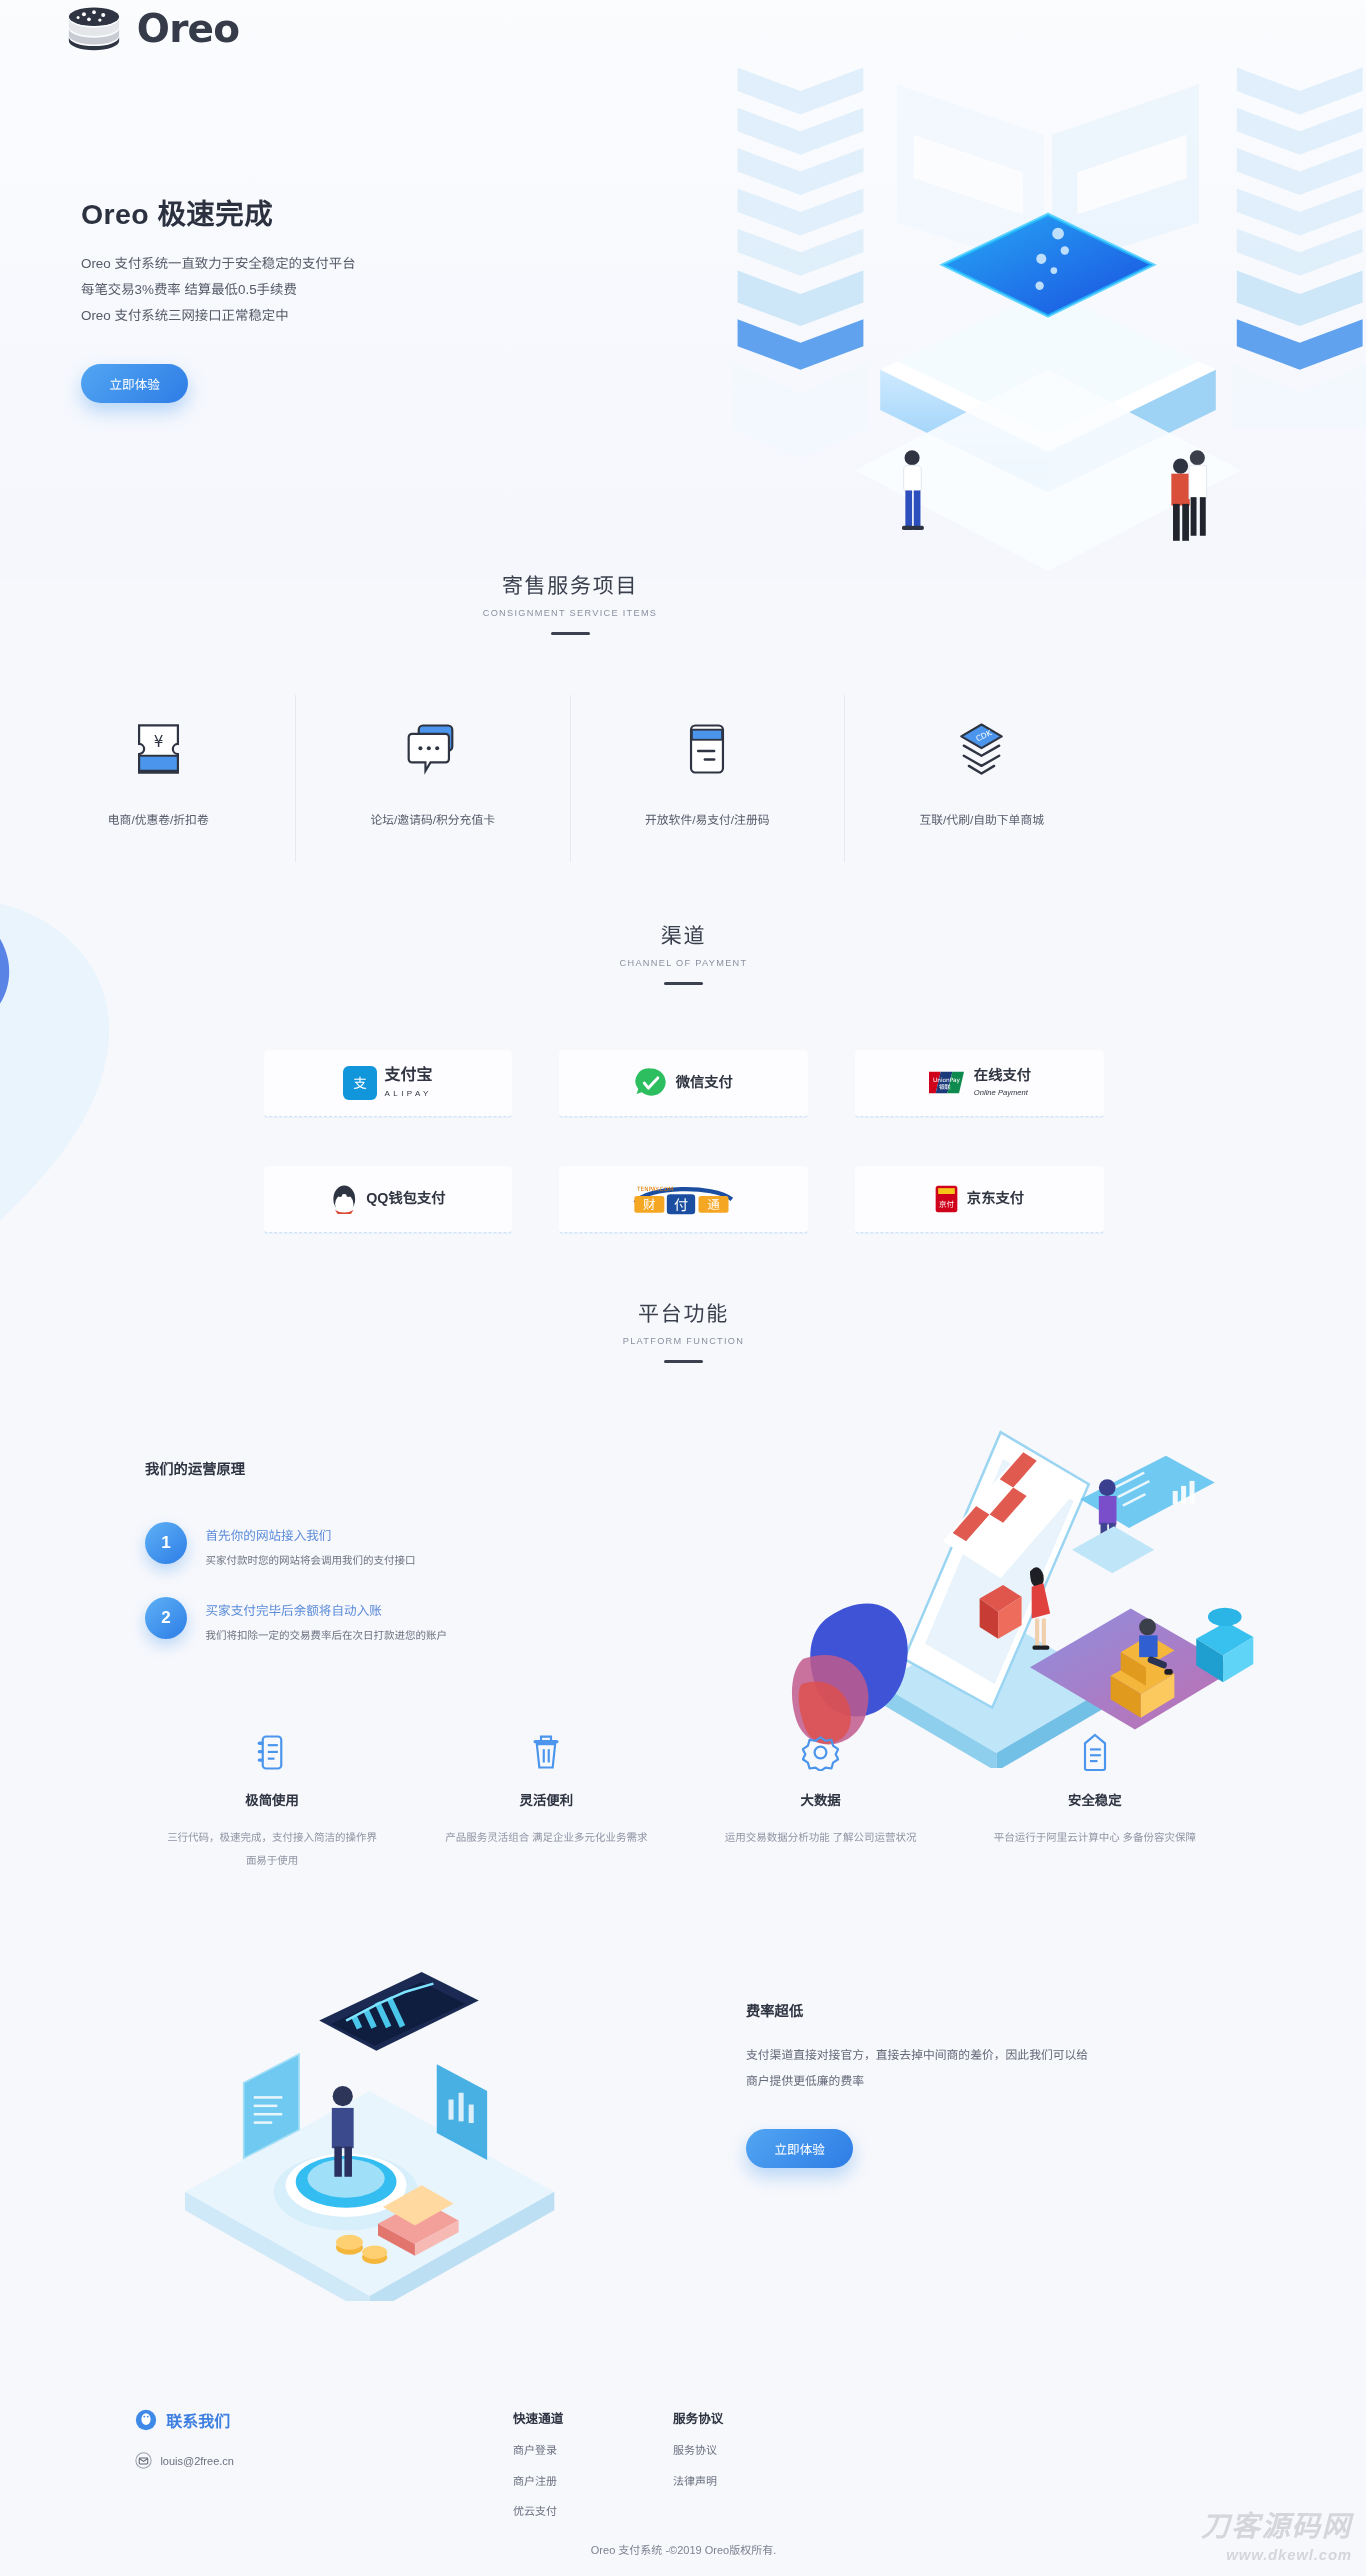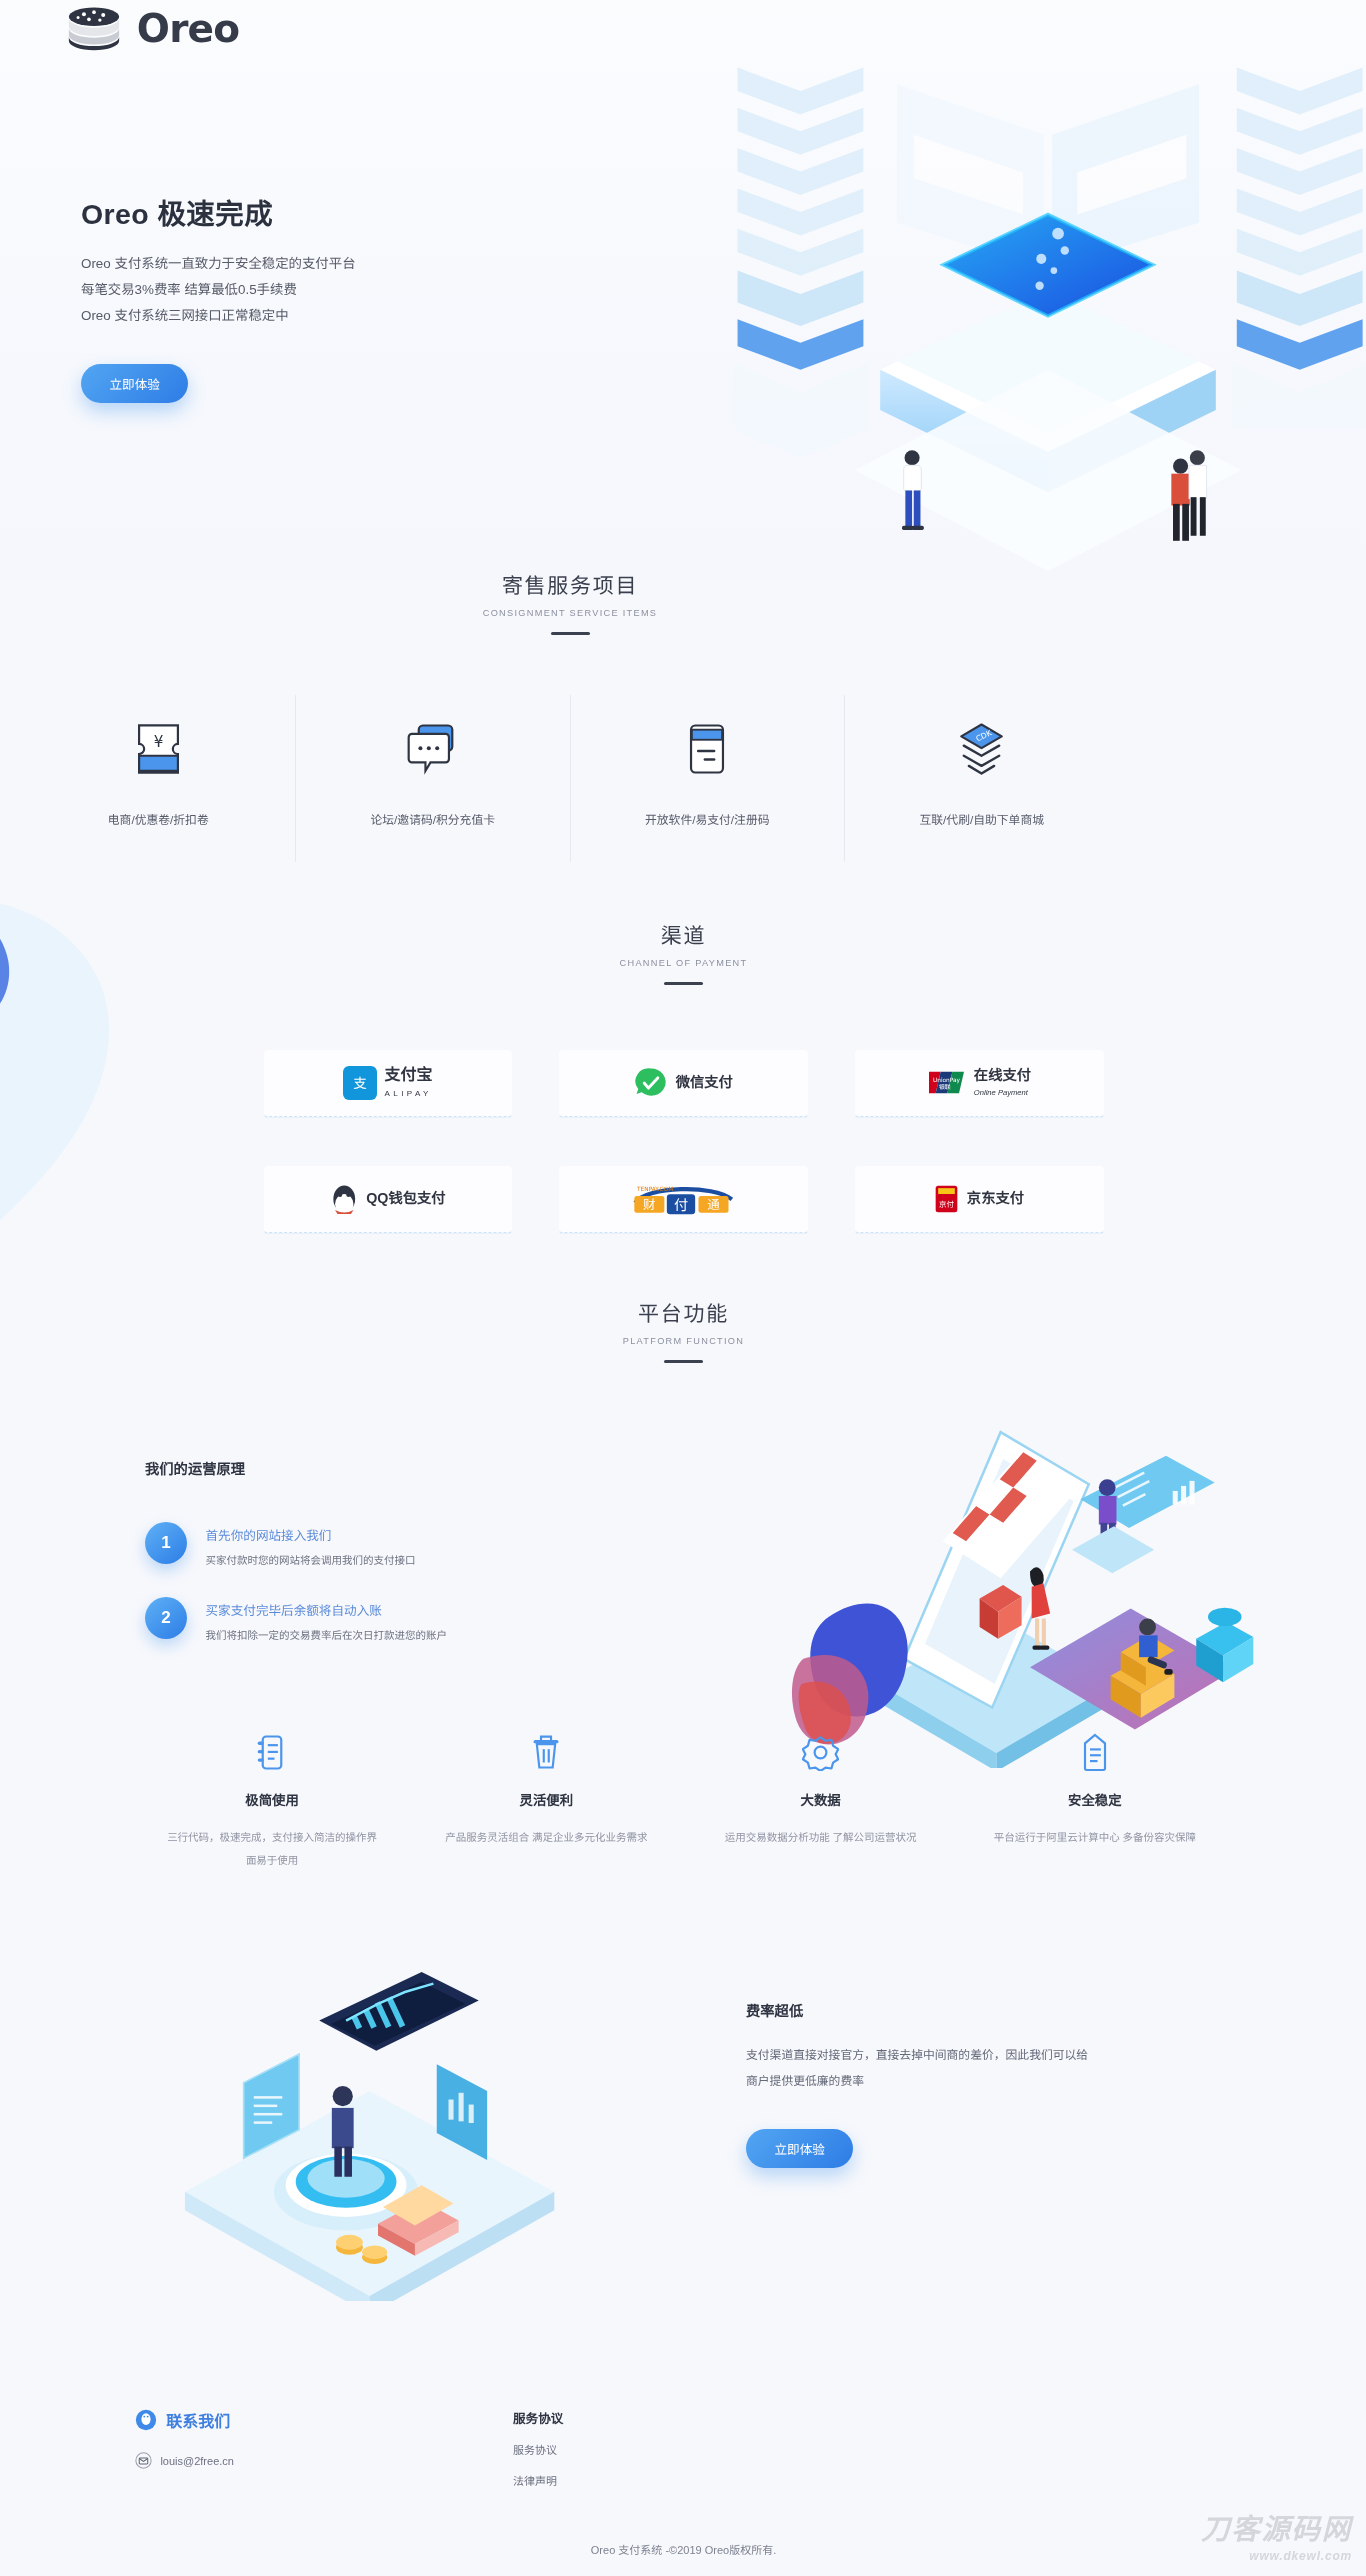--- a/index.html
+++ b/index.html
@@ -186,21 +186,21 @@
   .f-link:first-of-type { margin-top: 20px; }
   .copyright {
     position: absolute; top: 2541px; left: 0; width: 1367px;
     text-align: center; font-size: 11px; color: #7d8290;
   }
   .watermark {
     position: absolute; right: 15px; bottom: 13.4px;
     text-align: right; pointer-events: none; user-select: none;
   }
   .wm-cn { font-size: 28.5px; font-weight: bold; color: #d4d6dc; letter-spacing: 1.7px; font-style: italic; }
-  .wm-en { font-size: 12px; font-weight: bold; color: #d4d6dc; letter-spacing: 0.8px; font-style: italic; margin-top: 1.7px; }
+  .wm-en { font-size: 15px; font-weight: bold; color: #d4d6dc; letter-spacing: 0.8px; font-style: italic; margin-top: 1.7px; }
   svg { display: block; }
 </style>
 </head>
 <body>
 
 <div class="hero">
   <svg class="hero-art" viewBox="0 0 760 640">
     <defs>
       <linearGradient id="gCube" x1="0" y1="0" x2="1" y2="1">
         <stop offset="0" stop-color="#27a8f5"></stop>
@@ -737,20 +737,26 @@
           <svg width="17" height="17" viewBox="0 0 20 20">
             <circle cx="10" cy="10" r="9" fill="none" stroke="#9aa0ae" stroke-width="1.2"></circle>
             <rect x="5" y="7" width="10" height="7" rx="1" fill="none" stroke="#5e636f" stroke-width="1.2"></rect>
             <path d="M5 7.6 L10 11 L15 7.6" fill="none" stroke="#5e636f" stroke-width="1.2"></path>
           </svg>
         </span>
         <span>louis@2free.cn</span>
       </div>
     </div>
 
+    <div class="f-col">
+      <div class="f-col-title">快速通道</div>
+      <div class="f-link">商户登录</div>
+      <div class="f-link">商户注册</div>
+      <div class="f-link">优云支付</div>
+    </div>
 
     <div class="f-col">
       <div class="f-col-title">服务协议</div>
       <div class="f-link">服务协议</div>
       <div class="f-link">法律声明</div>
     </div>
   </div>
 </div>
 
 <div class="copyright">Oreo 支付系统 -©2019 Oreo版权所有.</div>

